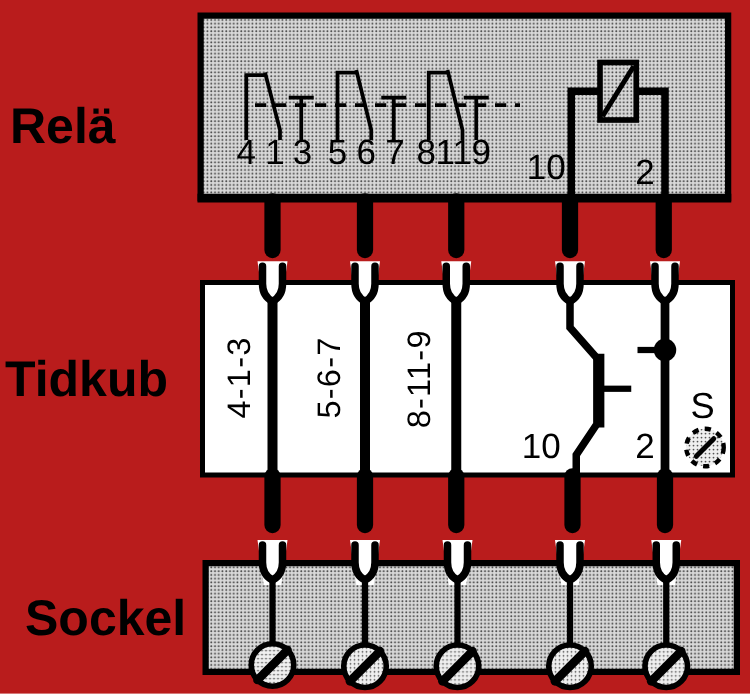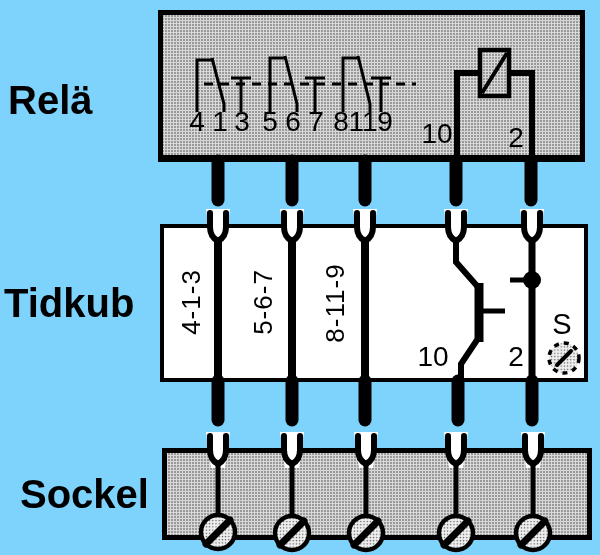--- a/index.html
+++ b/index.html
@@ -1,16 +1,16 @@
 <!DOCTYPE html>
 <html><head>
 <meta charset="utf-8">
 <style>
   html,body{margin:0;padding:0;background:#fff;}
-  #stage{position:relative;width:600px;height:555px;background:#7dd3fc;overflow:hidden;
+  #stage{position:relative;width:600px;height:555px;background:#b91c1c;overflow:hidden;
          font-family:"Liberation Sans", sans-serif;}
   svg text{font-family:"Liberation Sans", sans-serif;fill:#000;}
   .section-label{font-weight:bold;font-size:40px;}
   .pin-num{font-size:28px;}
   .rot-label{font-size:26px;letter-spacing:1px;}
   .s-label{font-size:29px;}
 </style>
 </head>
 <body>
 

